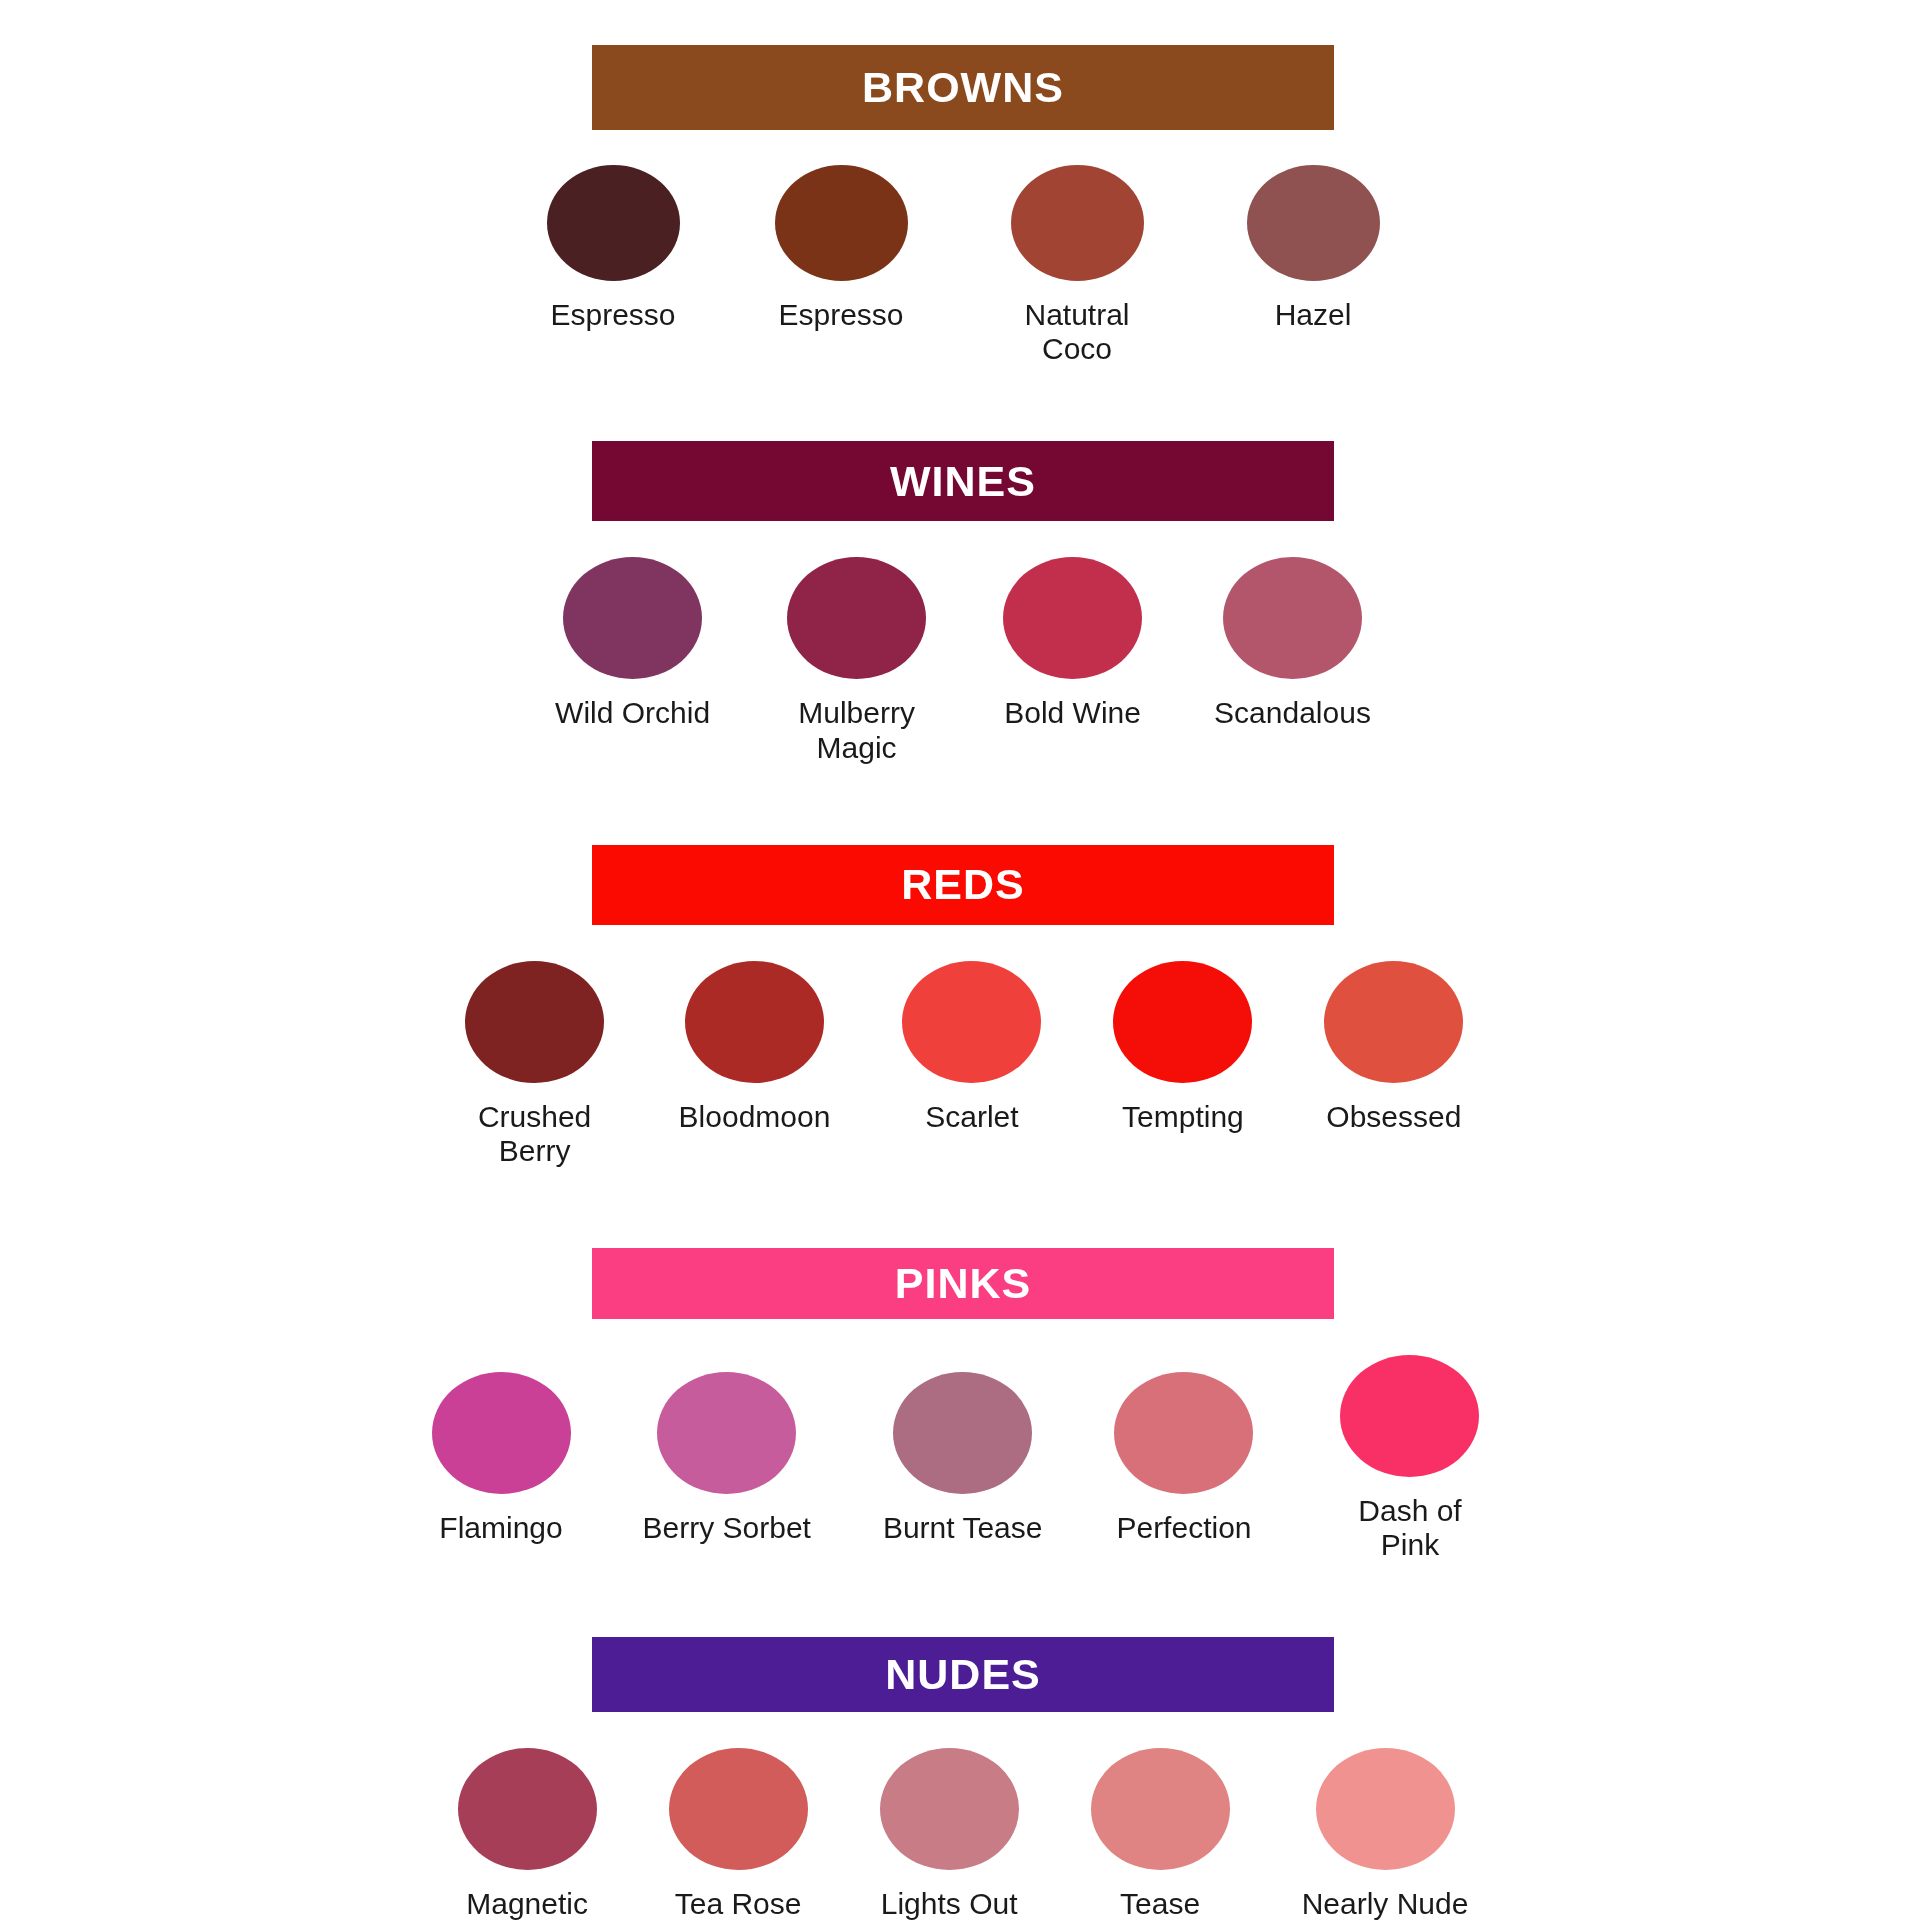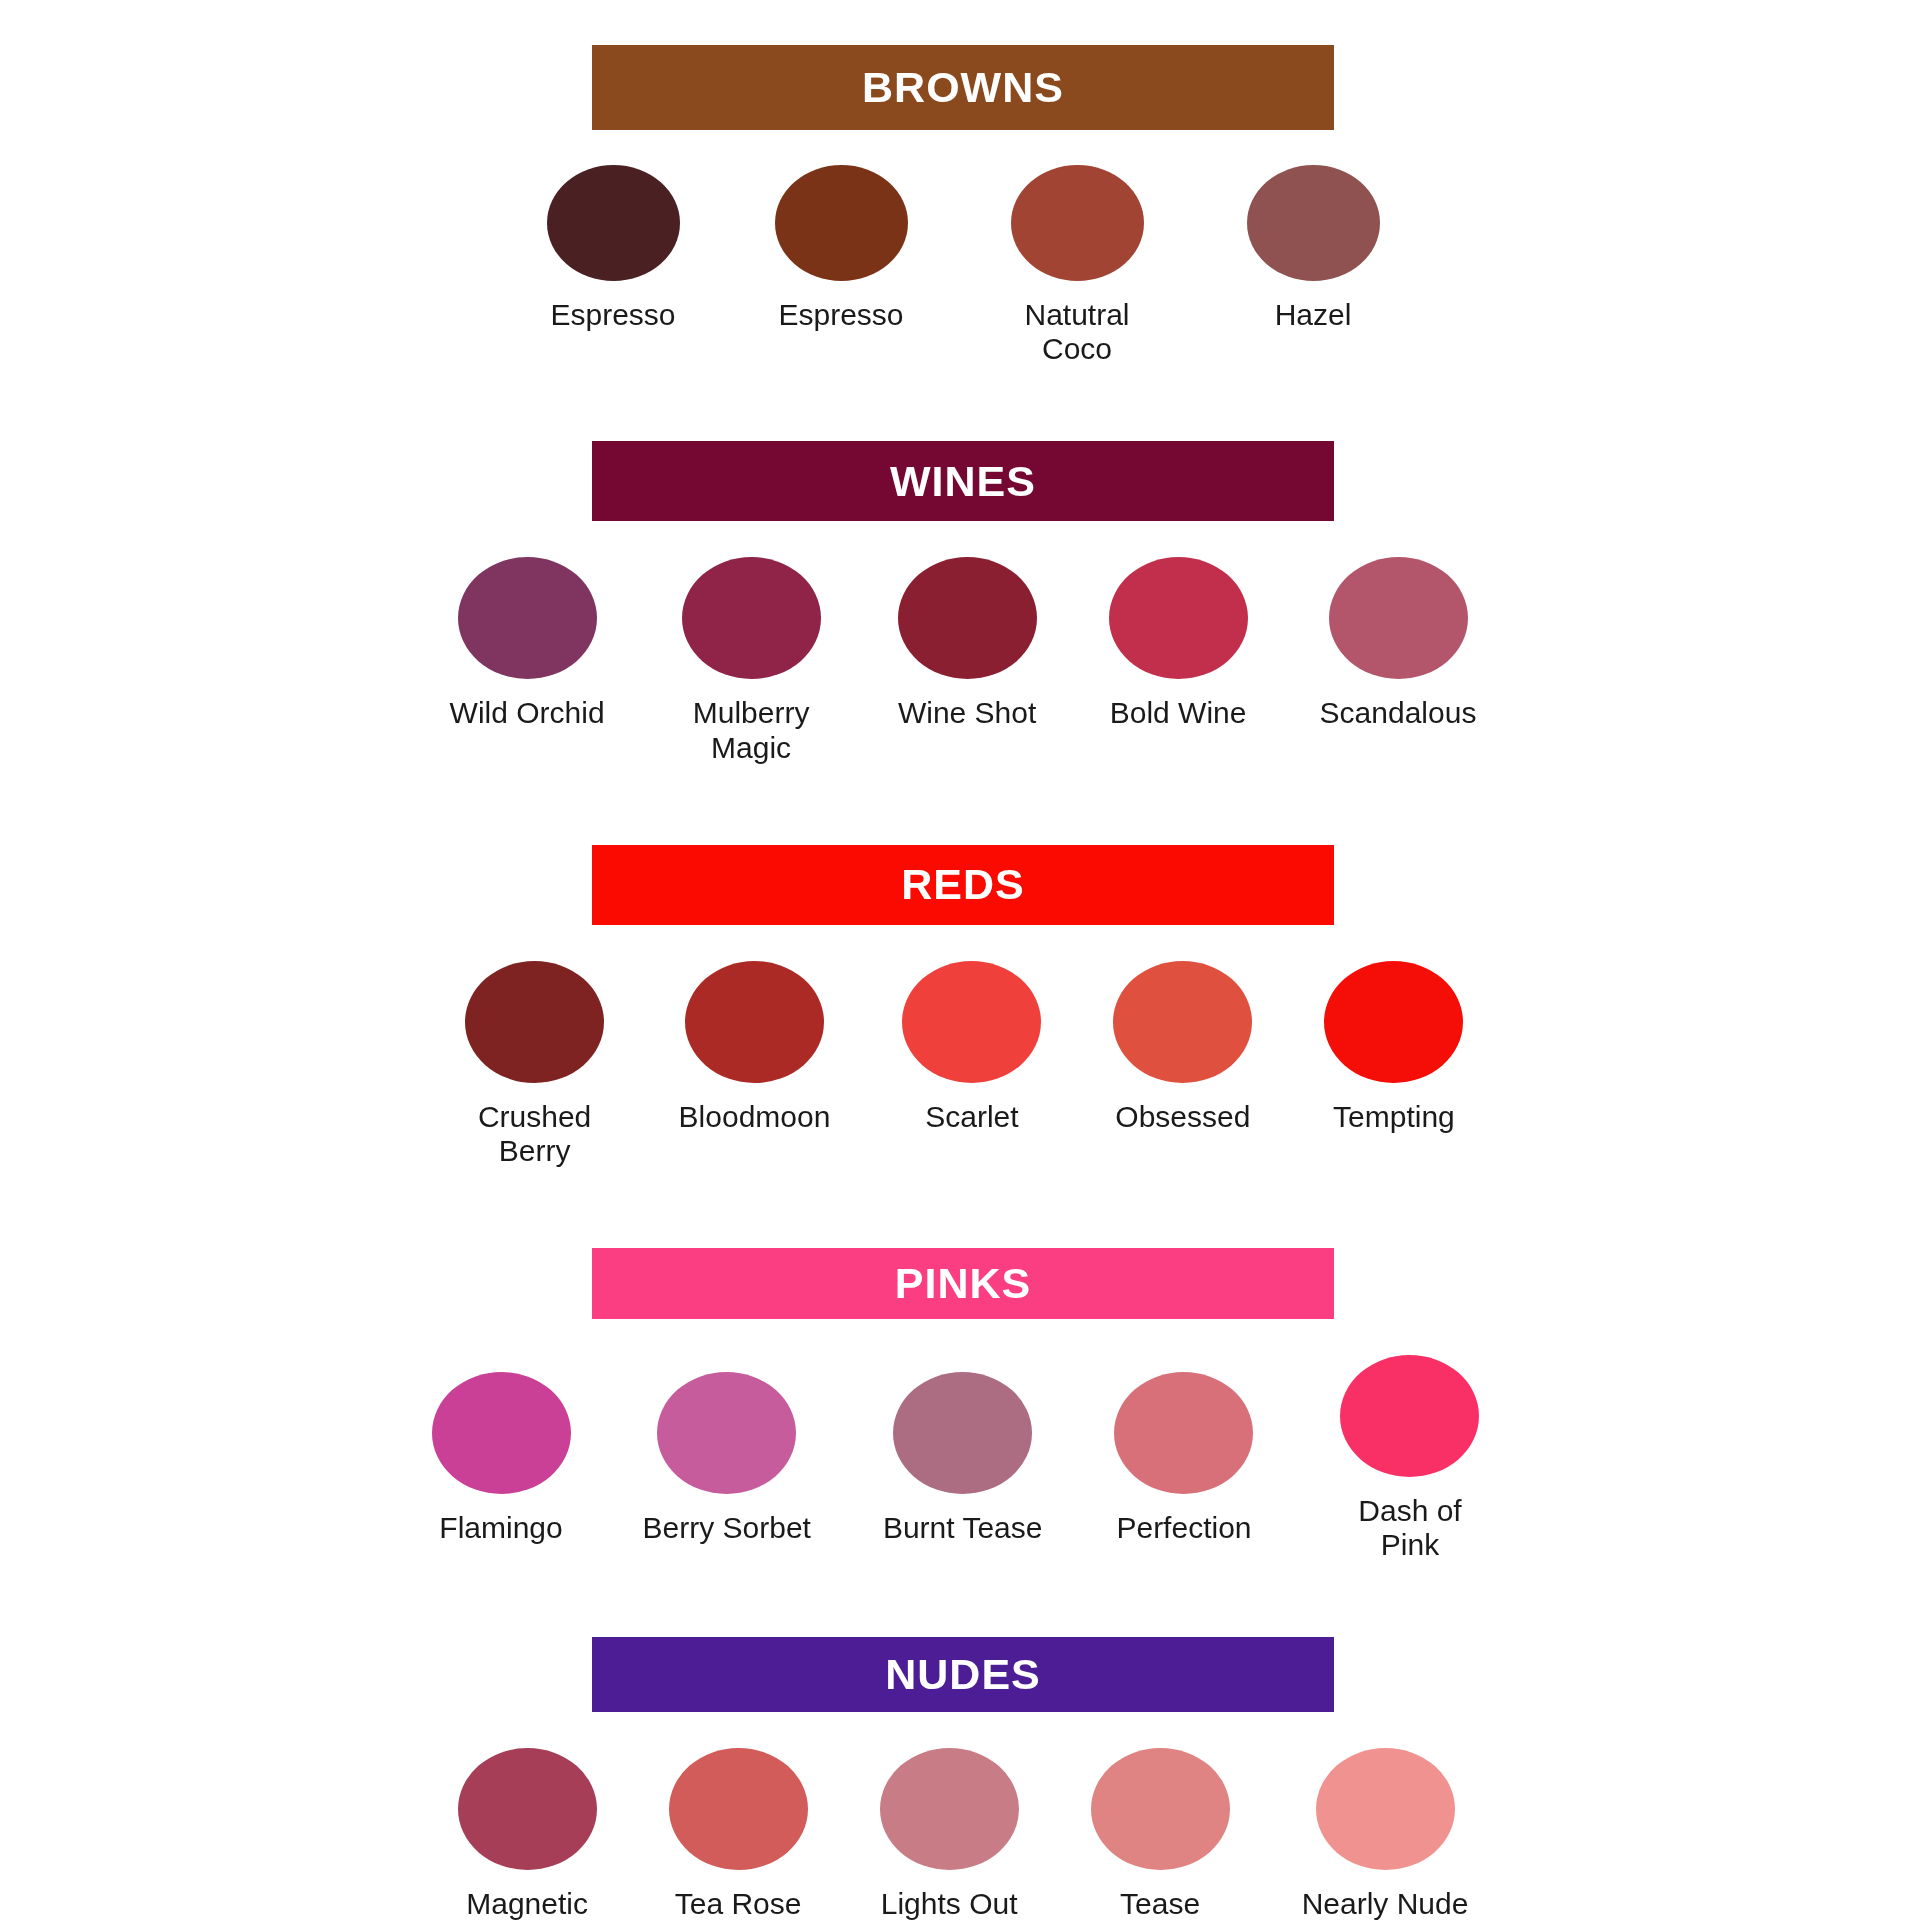--- a/index.html
+++ b/index.html
@@ -136,24 +136,20 @@
     <div class="swatch-row">
       <div class="swatch-cell">
         <span class="swatch-dot" style="background-color: rgb(127, 53, 96);"></span>
         <span class="swatch-label">Wild Orchid</span>
       </div>
       <div class="swatch-cell">
         <span class="swatch-dot" style="background-color: rgb(143, 35, 72);"></span>
         <span class="swatch-label" style="max-width:149px;">Mulberry Magic</span>
       </div>
       <div class="swatch-cell">
-        <span class="swatch-dot" style="background-color: rgb(138, 31, 50);"></span>
-        <span class="swatch-label">Wine Shot</span>
-      </div>
-      <div class="swatch-cell">
         <span class="swatch-dot" style="background-color: rgb(194, 47, 76);"></span>
         <span class="swatch-label">Bold Wine</span>
       </div>
       <div class="swatch-cell">
         <span class="swatch-dot" style="background-color: rgb(180, 86, 107);"></span>
         <span class="swatch-label">Scandalous</span>
       </div>
     </div>
   </div>
 
@@ -168,26 +164,26 @@
       </div>
       <div class="swatch-cell">
         <span class="swatch-dot" style="background-color: rgb(172, 42, 38);"></span>
         <span class="swatch-label">Bloodmoon</span>
       </div>
       <div class="swatch-cell">
         <span class="swatch-dot" style="background-color: rgb(240, 64, 60);"></span>
         <span class="swatch-label">Scarlet</span>
       </div>
       <div class="swatch-cell">
+        <span class="swatch-dot" style="background-color: rgb(245, 13, 7);"></span>
+        <span class="swatch-label">Tempting</span>
+      </div>
+      <div class="swatch-cell">
         <span class="swatch-dot" style="background-color: rgb(224, 80, 62);"></span>
         <span class="swatch-label">Obsessed</span>
-      </div>
-      <div class="swatch-cell">
-        <span class="swatch-dot" style="background-color: rgb(245, 13, 7);"></span>
-        <span class="swatch-label">Tempting</span>
       </div>
     </div>
   </div>
 
   <div class="section sec-pinks">
     <div class="cat-bar" style="background-color: rgb(251, 61, 129);">
       <span class="cat-bar-label">PINKS</span>
     </div>
     <div class="swatch-row">
       <div class="swatch-cell">

